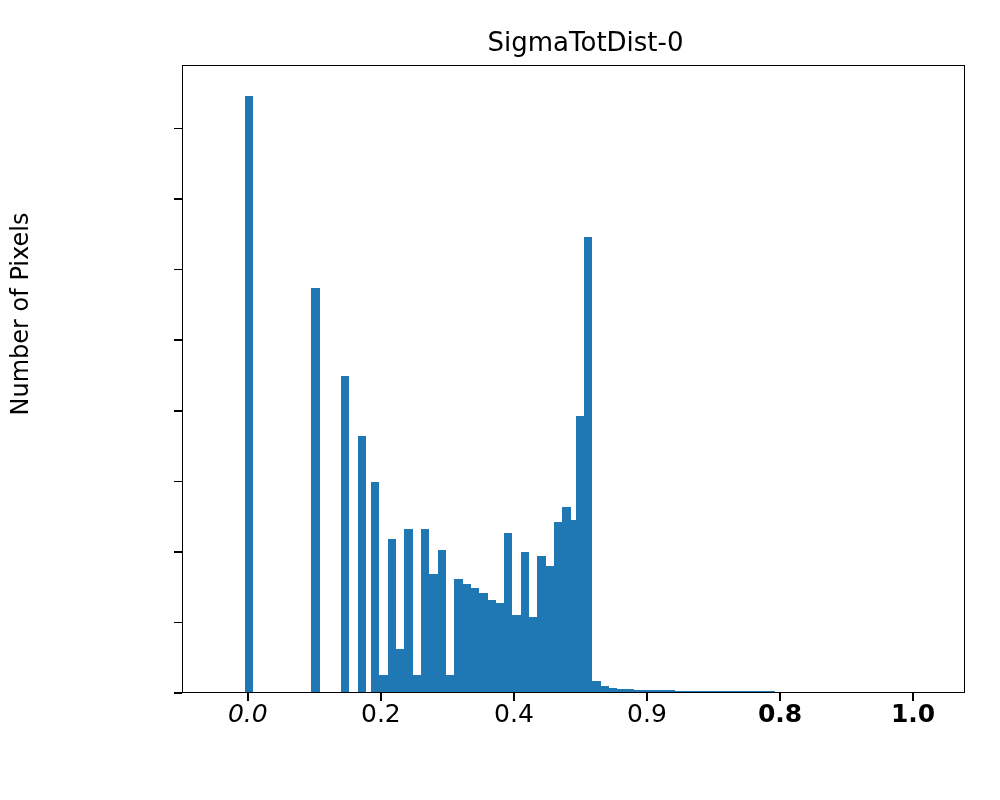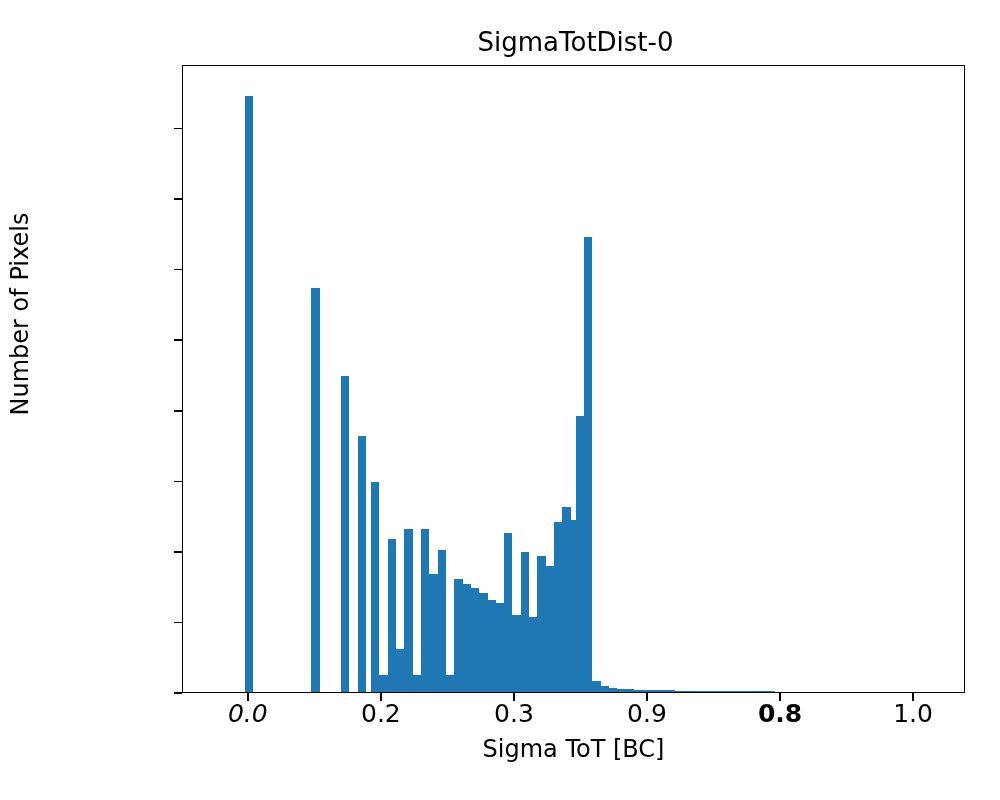--- a/index.html
+++ b/index.html
@@ -14,21 +14,21 @@
     overflow: hidden;
   }
   #figure {
     position: relative;
     width: 1000px;
     height: 800px;
     background: #ffffff;
   }
   #chart-title {
     position: absolute;
-    left: 184px;
+    left: 194px;
     top: 26px;
     width: 783px;
     text-align: center;
     font-size: 26px;
     color: #000000;
     font-family: "DejaVu Sans", sans-serif;
     line-height: 32px;
     white-space: nowrap;
   }
   #plot-area {
@@ -101,46 +101,45 @@
 </style>
 </head>
 <body>
 
 <div id="figure">
 
   <div id="chart-title">SigmaTotDist-0</div>
 
   <div id="y-axis-label">Number of Pixels</div>
 
-  <div id="x-axis-label">Sigma ToT [BC]</div>
 
   <div id="y-tick-container">
       <div class="y-tick-mark" style="left: 174px; top: 692.2px;"></div>
       <div class="y-tick-mark" style="left: 174px; top: 621.638px;"></div>
       <div class="y-tick-mark" style="left: 174px; top: 551.076px;"></div>
       <div class="y-tick-mark" style="left: 174px; top: 480.515px;"></div>
       <div class="y-tick-mark" style="left: 174px; top: 409.953px;"></div>
       <div class="y-tick-mark" style="left: 174px; top: 339.391px;"></div>
       <div class="y-tick-mark" style="left: 174px; top: 268.829px;"></div>
       <div class="y-tick-mark" style="left: 174px; top: 198.267px;"></div>
       <div class="y-tick-mark" style="left: 174px; top: 127.706px;"></div>
     </div>
   <div id="x-tick-container">
       <div class="x-tick-mark" style="left: 247.06px;"></div>
       <div class="x-tick-label" style="left: 207.86px; width: 80px; font-style: italic;">0.0</div>
       <div class="x-tick-mark" style="left: 380.11px;"></div>
       <div class="x-tick-label" style="left: 340.91px; width: 80px;">0.2</div>
       <div class="x-tick-mark" style="left: 513.16px;"></div>
-      <div class="x-tick-label" style="left: 473.96px; width: 80px;">0.3</div>
+      <div class="x-tick-label" style="left: 473.96px; width: 80px;">0.4</div>
       <div class="x-tick-mark" style="left: 646.21px;"></div>
       <div class="x-tick-label" style="left: 607.01px; width: 80px;">0.9</div>
       <div class="x-tick-mark" style="left: 779.26px;"></div>
       <div class="x-tick-label" style="left: 740.06px; width: 80px; font-weight: bold;">0.8</div>
       <div class="x-tick-mark" style="left: 912.31px;"></div>
-      <div class="x-tick-label" style="left: 873.11px; width: 80px;">1.0</div>
+      <div class="x-tick-label" style="left: 873.11px; width: 80px; font-weight: bold;">1.0</div>
     </div>
 
   <div id="plot-area">
     <div id="bars-layer">
         <div class="hist-bar" style="left: 61.702px; width: 8.31563px; height: 596.247px; background: rgb(31, 119, 180);"></div>
         <div class="hist-bar" style="left: 128.227px; width: 8.31563px; height: 403.966px; background: rgb(31, 119, 180);"></div>
         <div class="hist-bar" style="left: 158.163px; width: 8.31563px; height: 315.764px; background: rgb(31, 119, 180);"></div>
         <div class="hist-bar" style="left: 174.795px; width: 8.31563px; height: 255.787px; background: rgb(31, 119, 180);"></div>
         <div class="hist-bar" style="left: 188.1px; width: 8.31563px; height: 210.274px; background: rgb(31, 119, 180);"></div>
         <div class="hist-bar" style="left: 196.415px; width: 8.31563px; height: 16.9348px; background: rgb(31, 119, 180);"></div>

